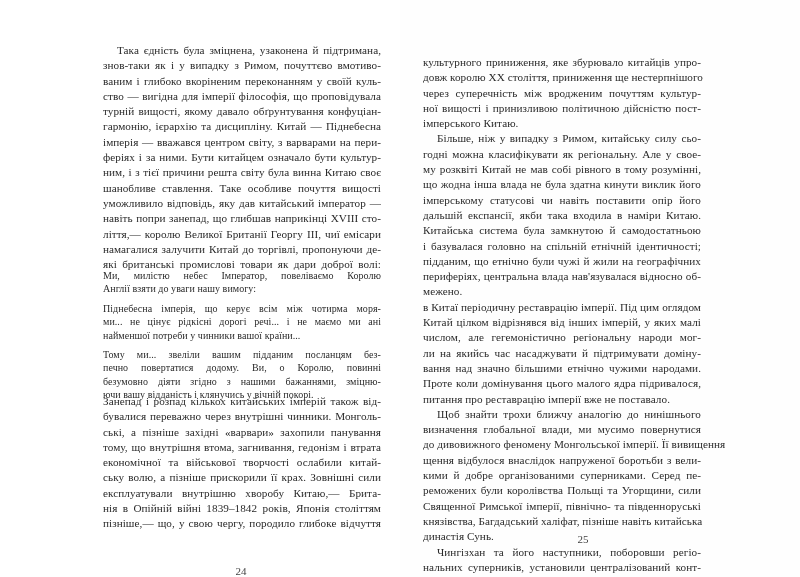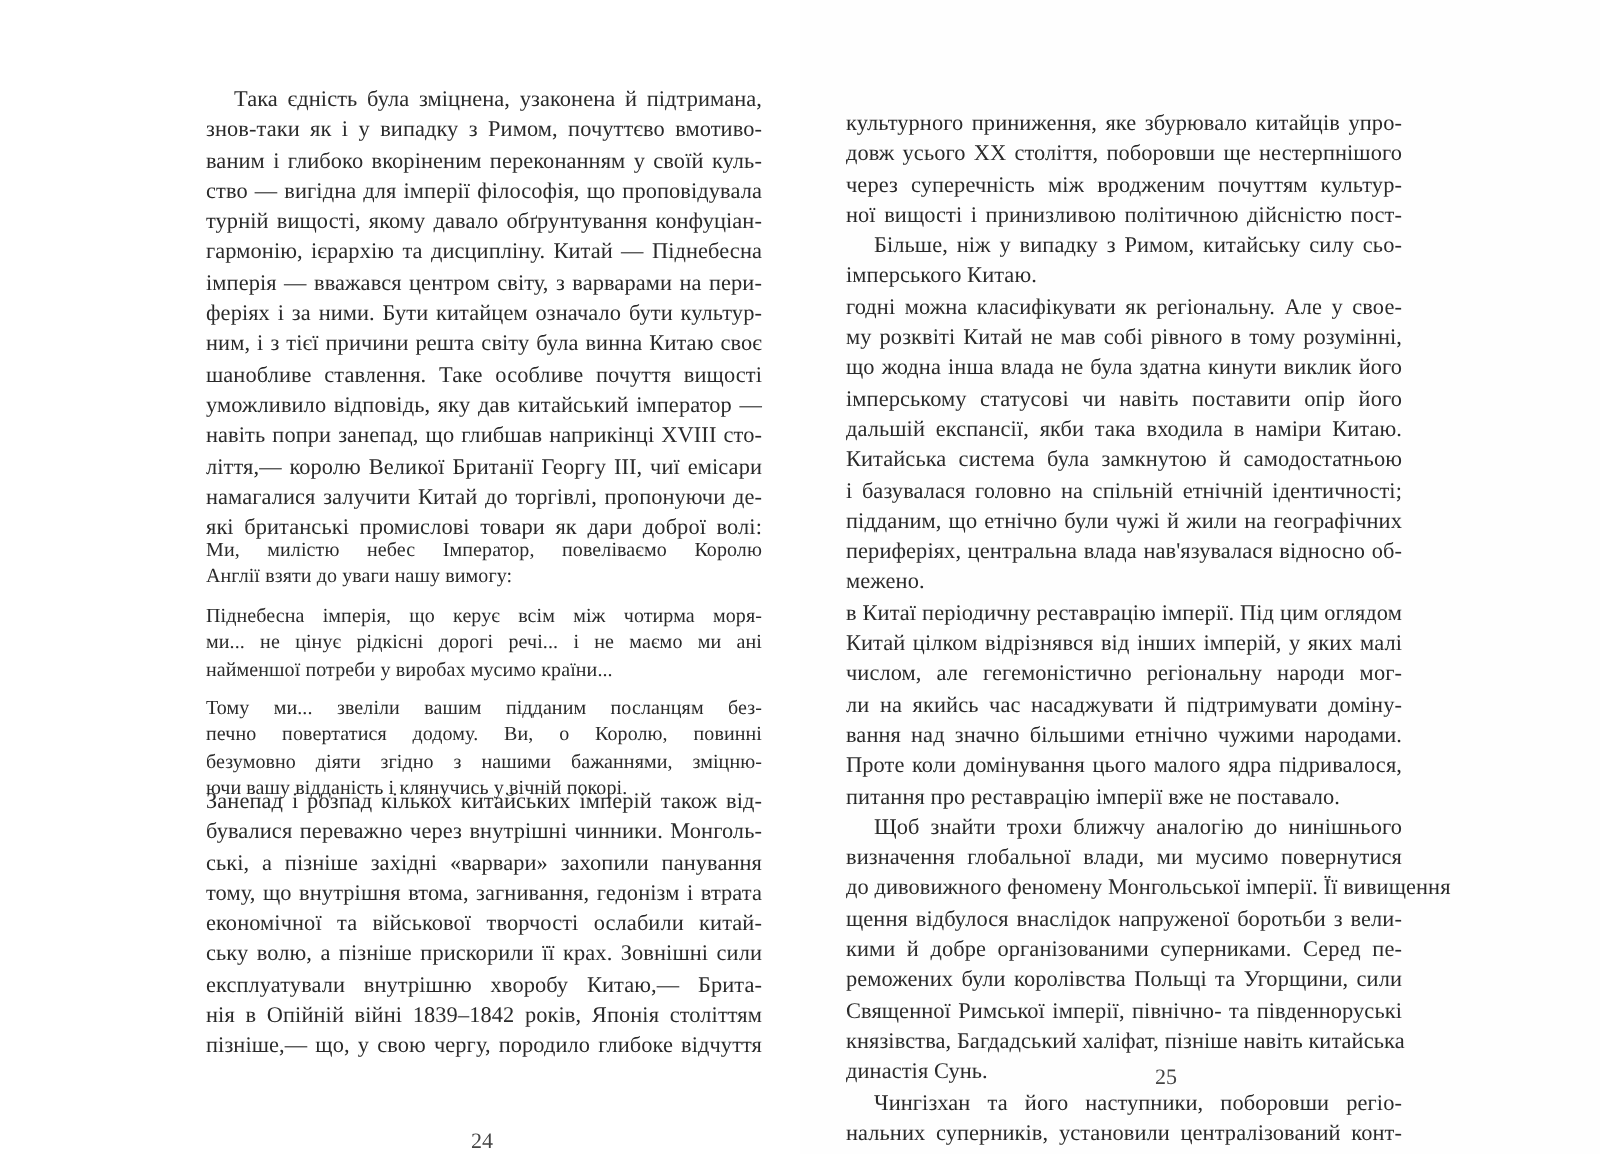--- a/index.html
+++ b/index.html
@@ -88,21 +88,21 @@
       <span class="line">намагалися залучити Китай до торгівлі, пропонуючи де-</span>
       <span class="line">які британські промислові товари як дари доброї волі:</span>
     </div>
 
     <div class="text-block quote" style="top:269px;">
       <span class="line">Ми, милістю небес Імператор, повеліваємо Королю</span>
       <span class="line last">Англії взяти до уваги нашу вимогу:</span>
       <div class="quote-gap"></div>
       <span class="line">Піднебесна імперія, що керує всім між чотирма моря-</span>
       <span class="line">ми... не цінує рідкісні дорогі речі... і не маємо ми ані</span>
-      <span class="line last">найменшої потреби у виробах мусимо країни...</span>
+      <span class="line last">найменшої потреби у чинники вашої країни...</span>
       <div class="quote-gap"></div>
       <span class="line">Тому ми... звеліли вашим підданим посланцям без-</span>
       <span class="line">печно повертатися додому. Ви, о Королю, повинні</span>
       <span class="line">безумовно діяти згідно з нашими бажаннями, зміцню-</span>
       <span class="line last">ючи вашу відданість і клянучись у вічній покорі.</span>
     </div>
 
     <div class="text-block" style="top:394px;">
       <span class="line">Занепад і розпад кількох китайських імперій також від-</span>
       <span class="line">бувалися переважно через внутрішні чинники. Монголь-</span>
@@ -115,26 +115,26 @@
       <span class="line">пізніше,— що, у свою чергу, породило глибоке відчуття</span>
     </div>
 
     <div class="page-number">24</div>
   </div>
 
   <div class="page page-right">
     <div class="text-block" style="top:55px;">
 
       <span class="line">культурного приниження, яке збурювало китайців упро-</span>
-      <span class="line">довж усього XX століття, поборовши ще нестерпнішого</span>
+      <span class="line">довж королю XX століття, приниження ще нестерпнішого</span>
       <span class="line">через суперечність між вродженим почуттям культур-</span>
       <span class="line">ної вищості і принизливою політичною дійсністю пост-</span>
+      <span class="line last">імперського Китаю.</span>
+
       <span class="line indent">Більше, ніж у випадку з Римом, китайську силу сьо-</span>
-
-      <span class="line last">імперського Китаю.</span>
       <span class="line">годні можна класифікувати як регіональну. Але у свое-</span>
       <span class="line">му розквіті Китай не мав собі рівного в тому розумінні,</span>
       <span class="line">що жодна інша влада не була здатна кинути виклик його</span>
       <span class="line">імперському статусові чи навіть поставити опір його</span>
       <span class="line">дальшій експансії, якби така входила в наміри Китаю.</span>
       <span class="line">Китайська система була замкнутою й самодостатньою</span>
       <span class="line">і базувалася головно на спільній етнічній ідентичності;</span>
       <span class="line">підданим, що етнічно були чужі й жили на географічних</span>
       <span class="line">периферіях, центральна влада нав'язувалася відносно об-</span>
       <span class="line last">межено.</span>

